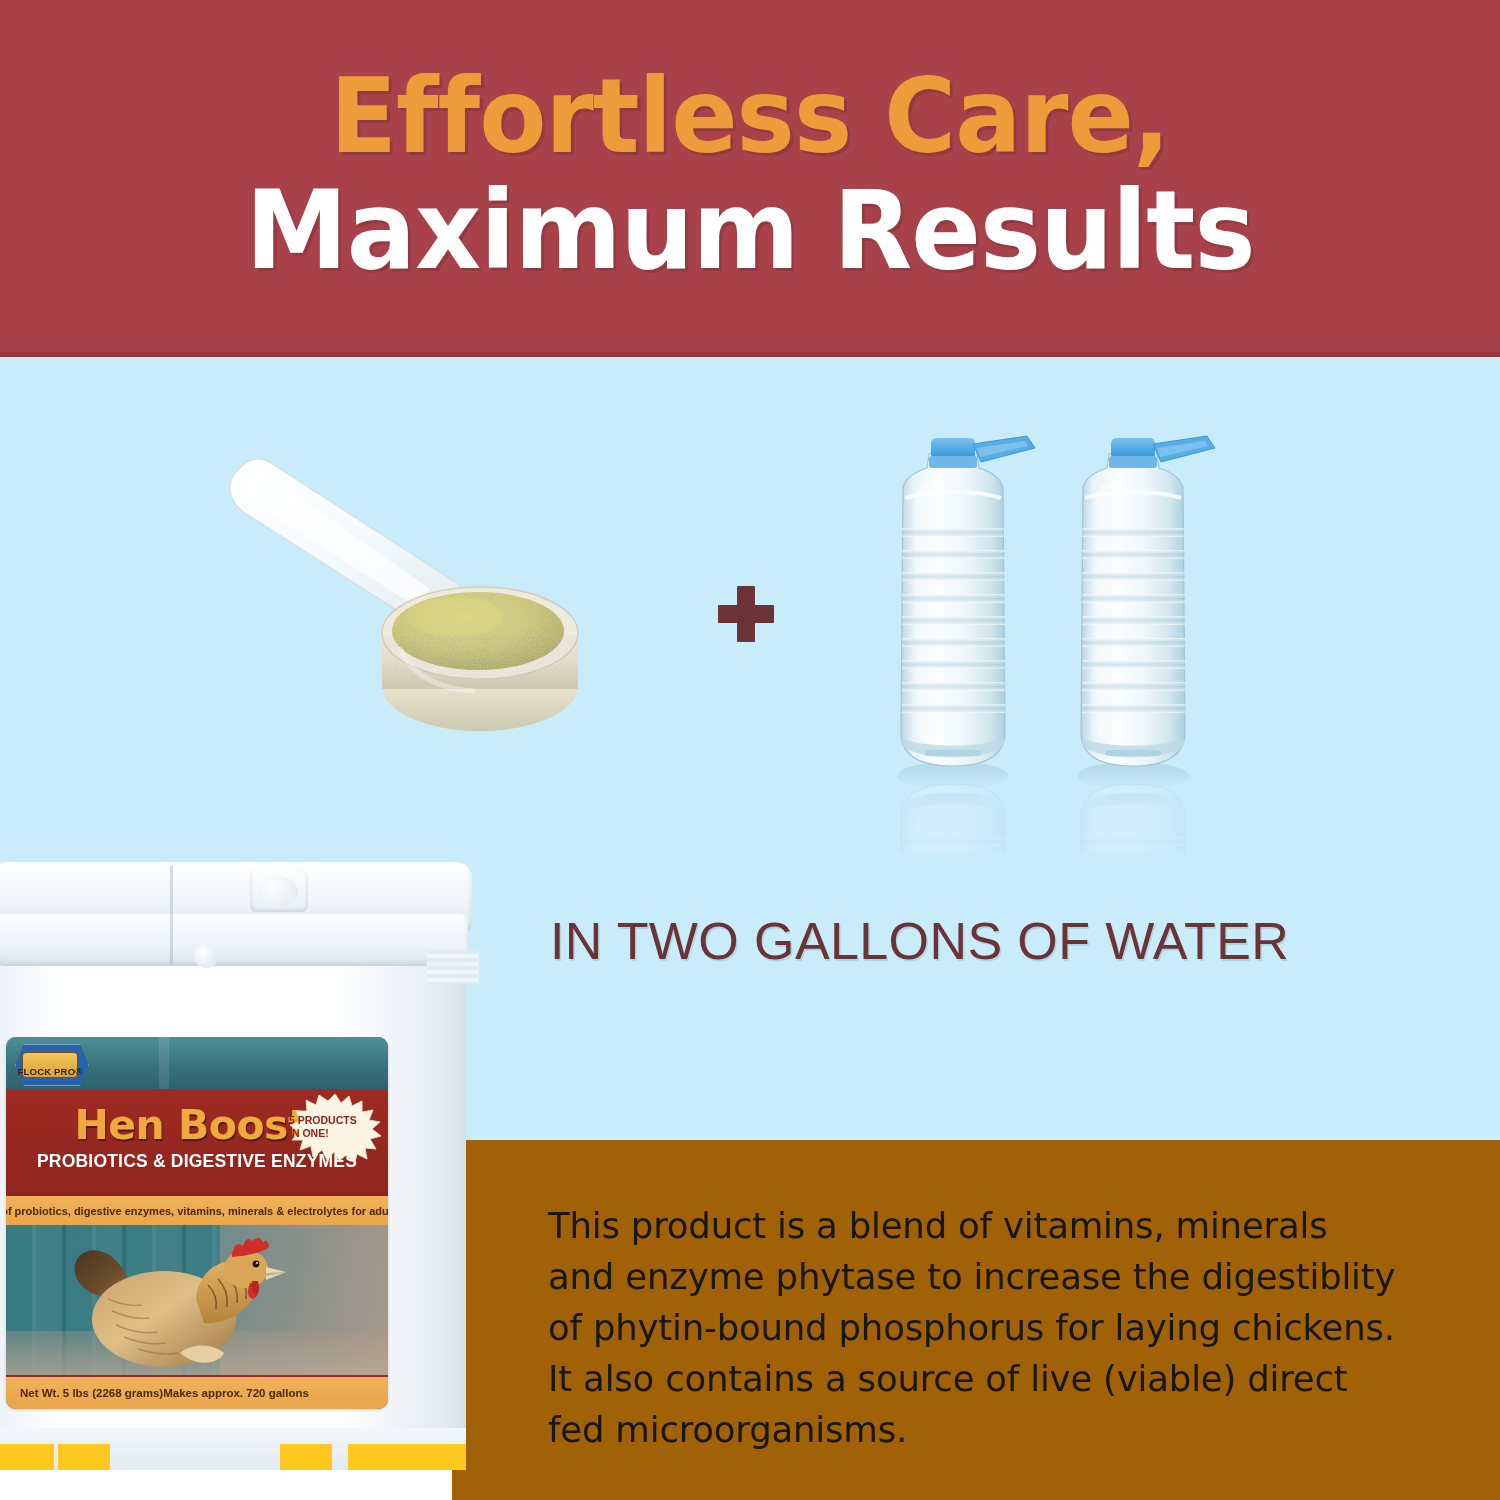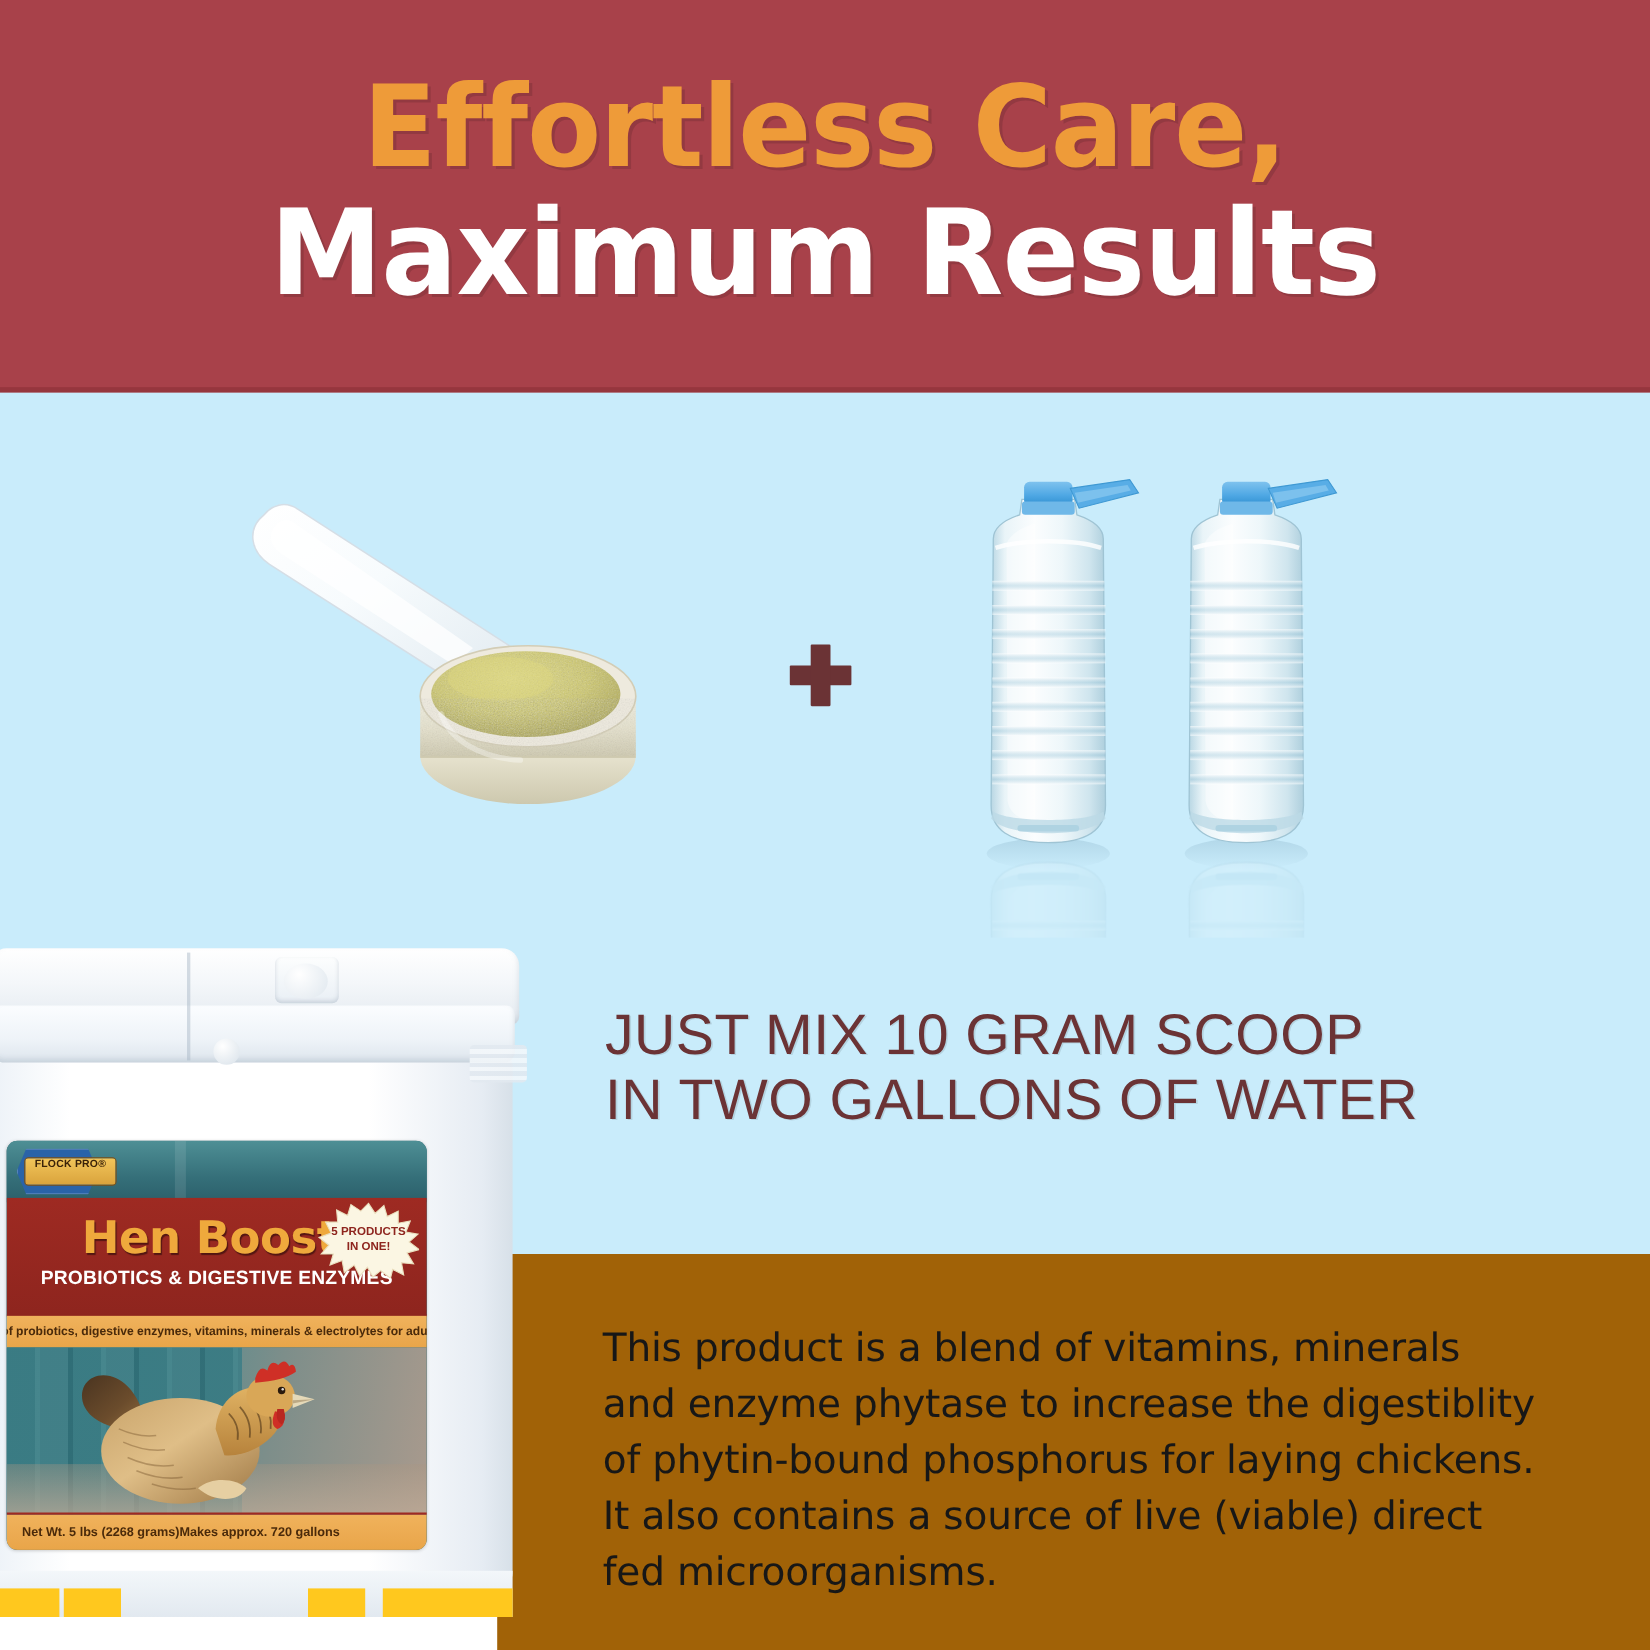--- a/index.html
+++ b/index.html
@@ -167,24 +167,24 @@
   .flock-badge {
     position:absolute; left:9px; top:7px; width:74px; height:42px;
   }
   .flock-hex {
     position:absolute; inset:0;
     background:#2A63A8;
     clip-path:polygon(12% 0,88% 0,100% 50%,88% 100%,12% 100%,0 50%);
     box-shadow:inset 0 0 0 1px rgba(255,255,255,.35);
   }
   .flock-plate {
-    position:absolute; left:7px; top:8px; width:84px; height:26px;
+    position:absolute; left:7px; top:8px; width:56px; height:26px;
     background:linear-gradient(180deg,#F2C55A,#D9A33C);
     border:1px solid #7a4f16; border-radius:4px;
-    display:flex; align-items:flex-start; justify-content:center;
+    display:flex; align-items:flex-end; justify-content:center;
   }
   .flock-plate span {
     font-size:9.5px; font-weight:bold; color:#3A2208;
     letter-spacing:.2px; font-family:"Liberation Sans", sans-serif;
     white-space:nowrap;
   }
   .lbl-red {
     position:absolute; left:0; top:52px; width:382px; height:108px;
     background:linear-gradient(180deg,#9E2A22,#8E251E);
   }
@@ -199,21 +199,21 @@
   .hb-sub {
     position:absolute; left:0; top:62px; width:382px; text-align:center;
     color:#ffffff; font-size:17.5px; font-weight:bold;
     letter-spacing:.2px; font-family:"Liberation Sans", sans-serif;
   }
   .burst {
     position:absolute; right:7px; top:3px; width:92px; height:70px;
   }
   .burst svg { display:block; }
   .burst-txt {
-    position:absolute; left:0; top:22px; width:92px; text-align:center;
+    position:absolute; left:0; top:22px; width:92px; 
     font-size:10.5px; font-weight:bold; color:#8E251E; line-height:1.22;
     font-family:"Liberation Sans", sans-serif;
   }
   .lbl-tan {
     position:absolute; left:0; top:158px; width:382px; height:30px;
     background:linear-gradient(180deg,#F0B25C,#E9A549);
     display:flex; align-items:center; justify-content:center;
     border-top:1px solid #8E251E;
   }
   .lbl-tan span {
@@ -383,21 +383,20 @@
       <use href="#bottle" x="180" y="0"></use>
 
       <g opacity="0.18" transform="translate(0,686) scale(1,-1)">
         <use href="#bottle" x="0" y="0"></use>
         <use href="#bottle" x="180" y="0"></use>
       </g>
     </svg>
   </div>
 
   <div class="instructions">
-    <div class="instr-line">JUST MIX 10 GRAM SCOOP</div>
     <div class="instr-line">IN TWO GALLONS OF WATER</div>
   </div>
 
   <div class="bucket">
     <div class="bkt-body"></div>
     <div class="bkt-foot"></div>
     <div class="bkt-notch n3"></div>
     <div class="bkt-notch n1"></div>
     <div class="bkt-notch n2"></div>
     <div class="bkt-notch n4"></div>

